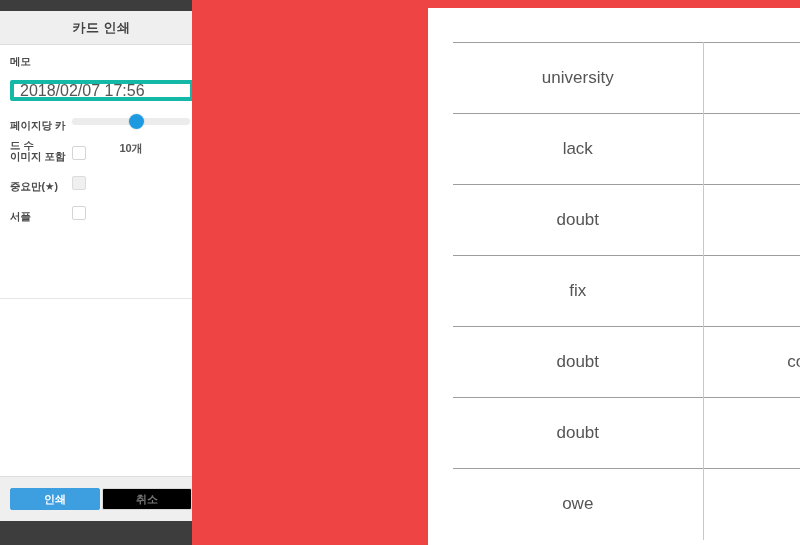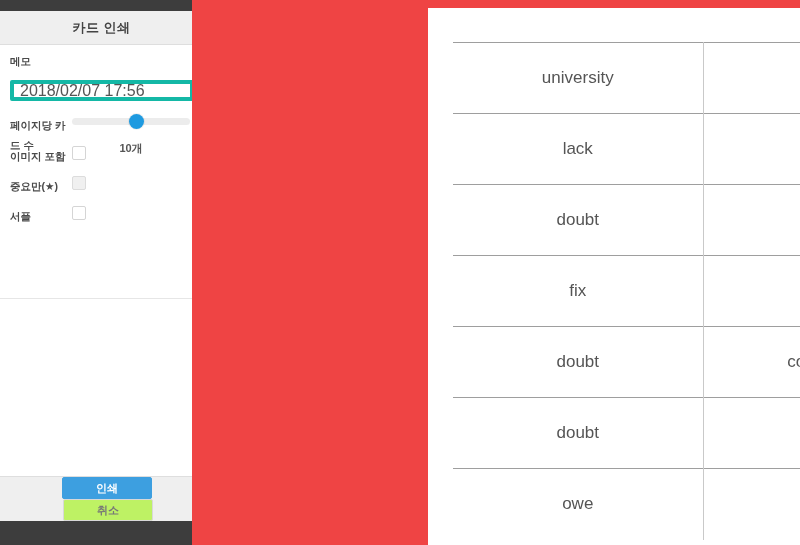--- a/index.html
+++ b/index.html
@@ -92,31 +92,31 @@
     position: absolute; left: 0; top: 287px;
     width: 204px; height: 1px; background: #e6e6e6;
   }
 
   
   #panel-footer {
     position: absolute; left: 0; bottom: 0;
     width: 204px; height: 45px;
     background: #efefef;
     border-top: 1px solid #dedede;
-    display: flex; align-items: center; padding-left: 10px; flex-direction: column;
+    display: flex; align-items: center; padding-left: 10px;
   }
   .btn {
     height: 22px; width: 90px;
     font-size: 11px; font-weight: bold;
     border-radius: 2px; cursor: pointer;
     display: flex; align-items: center; justify-content: center;
     font-family: "Liberation Sans", sans-serif;
   }
   .btn-primary { background: #3d9fe0; color: #fff; border: 1px solid #3d9fe0; }
-  .btn-secondary { background: #bef264; color: #777; border: 1px solid #d8d8d8; margin-left: 2px; }
+  .btn-secondary { background: #000000; color: #777; border: 1px solid #d8d8d8; margin-left: 2px; }
 
   
   #backdrop {
     position: absolute; left: 192px; top: 0;
     width: 672px; height: 545px;
     background: #ef4444;
   }
   #page {
     position: absolute; left: 236px; top: 8px;
     width: 546px; height: 537px;

